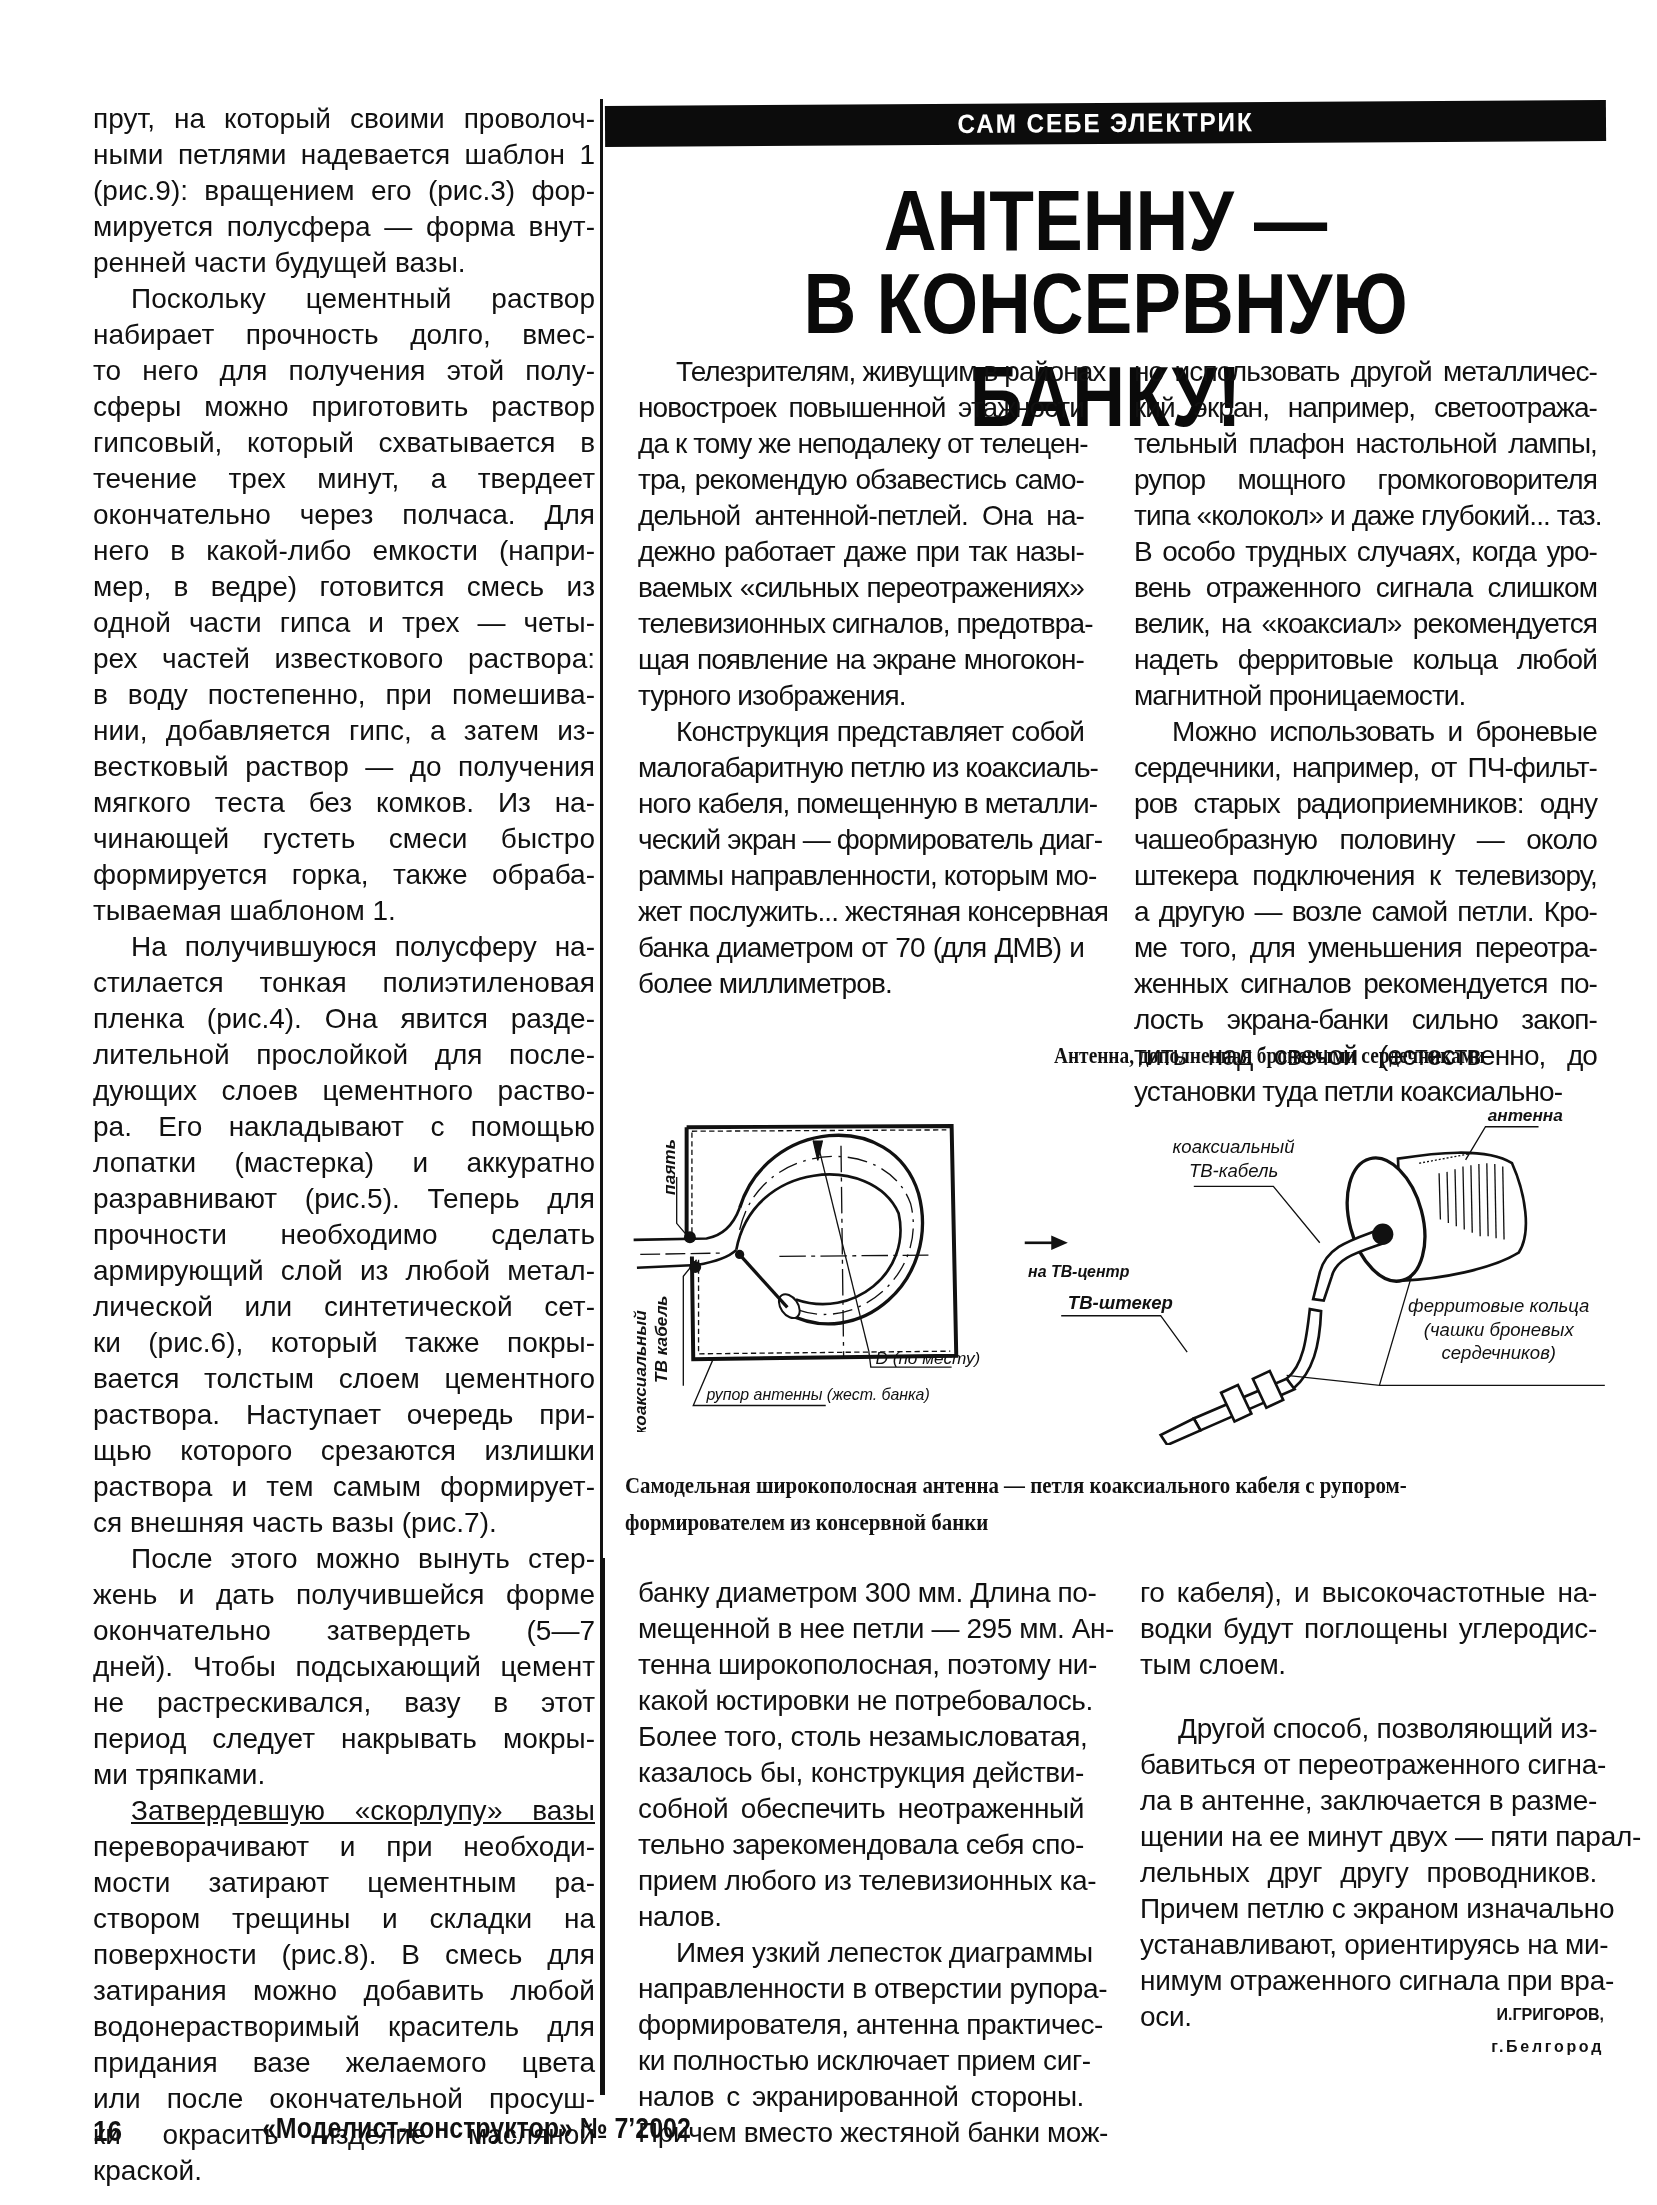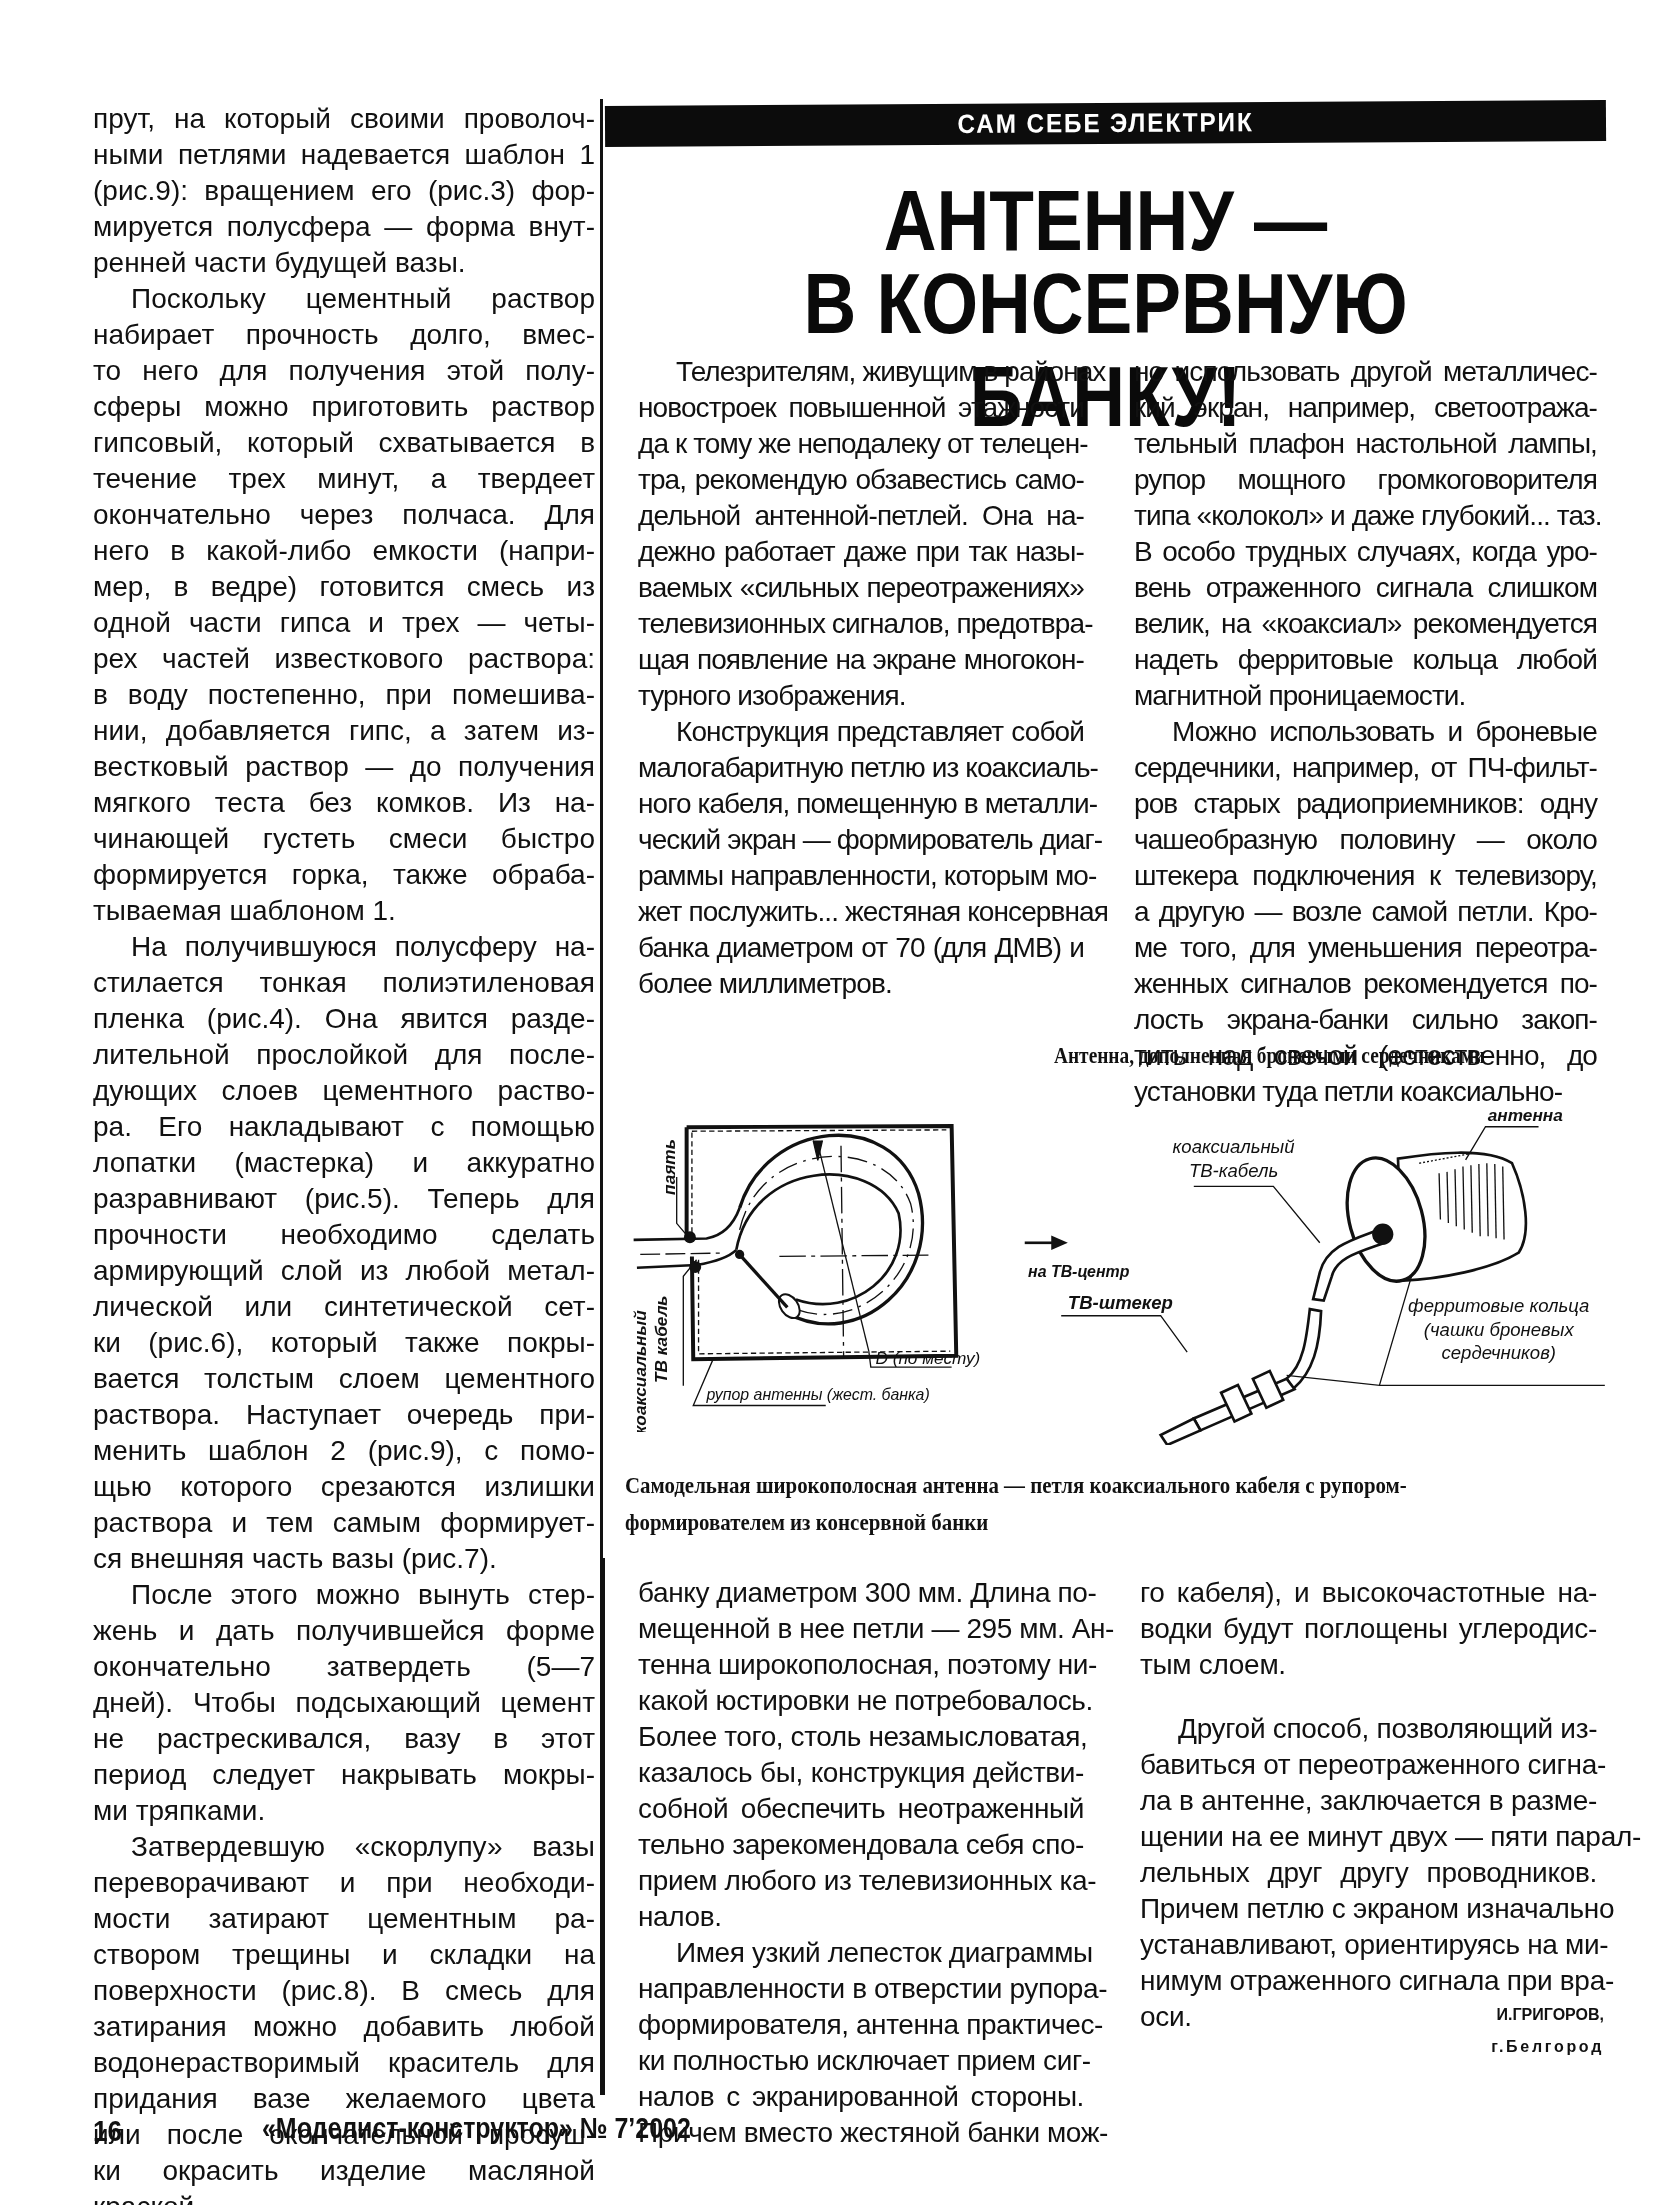--- a/index.html
+++ b/index.html
@@ -77,36 +77,35 @@
       <span class="line">дующих слоев цементного раство-</span>
       <span class="line">ра. Его накладывают с помощью</span>
       <span class="line">лопатки (мастерка) и аккуратно</span>
       <span class="line">разравнивают (рис.5). Теперь для</span>
       <span class="line">прочности необходимо сделать</span>
       <span class="line">армирующий слой из любой метал-</span>
       <span class="line">лической или синтетической сет-</span>
       <span class="line">ки (рис.6), который также покры-</span>
       <span class="line">вается толстым слоем цементного</span>
       <span class="line">раствора. Наступает очередь при-</span>
-      <span class="line">менить шаблон 2 (рис.9), с помо-</span>
       <span class="line">щью которого срезаются излишки</span>
       <span class="line">раствора и тем самым формирует-</span>
       <span class="line last">ся внешняя часть вазы (рис.7).</span>
     </p>
     <p>
       <span class="line" style="padding-left: 38px;">После этого можно вынуть стер-</span>
       <span class="line">жень и дать получившейся форме</span>
       <span class="line">окончательно затвердеть (5—7</span>
       <span class="line">дней). Чтобы подсыхающий цемент</span>
       <span class="line">не растрескивался, вазу в этот</span>
       <span class="line">период следует накрывать мокры-</span>
       <span class="line last">ми тряпками.</span>
     </p>
     <p>
-      <span class="line" style="padding-left: 38px;">Затвердевшую «скорлупу» вазы</span>
+      <span class="line" style="padding-left: 38px; text-decoration: underline;">Затвердевшую «скорлупу» вазы</span>
       <span class="line">переворачивают и при необходи-</span>
       <span class="line">мости затирают цементным ра-</span>
       <span class="line">створом трещины и складки на</span>
       <span class="line">поверхности (рис.8). В смесь для</span>
       <span class="line">затирания можно добавить любой</span>
       <span class="line">водонерастворимый краситель для</span>
       <span class="line">придания вазе желаемого цвета</span>
       <span class="line">или после окончательной просуш-</span>
       <span class="line">ки окрасить изделие масляной</span>
       <span class="line last">краской.</span>

